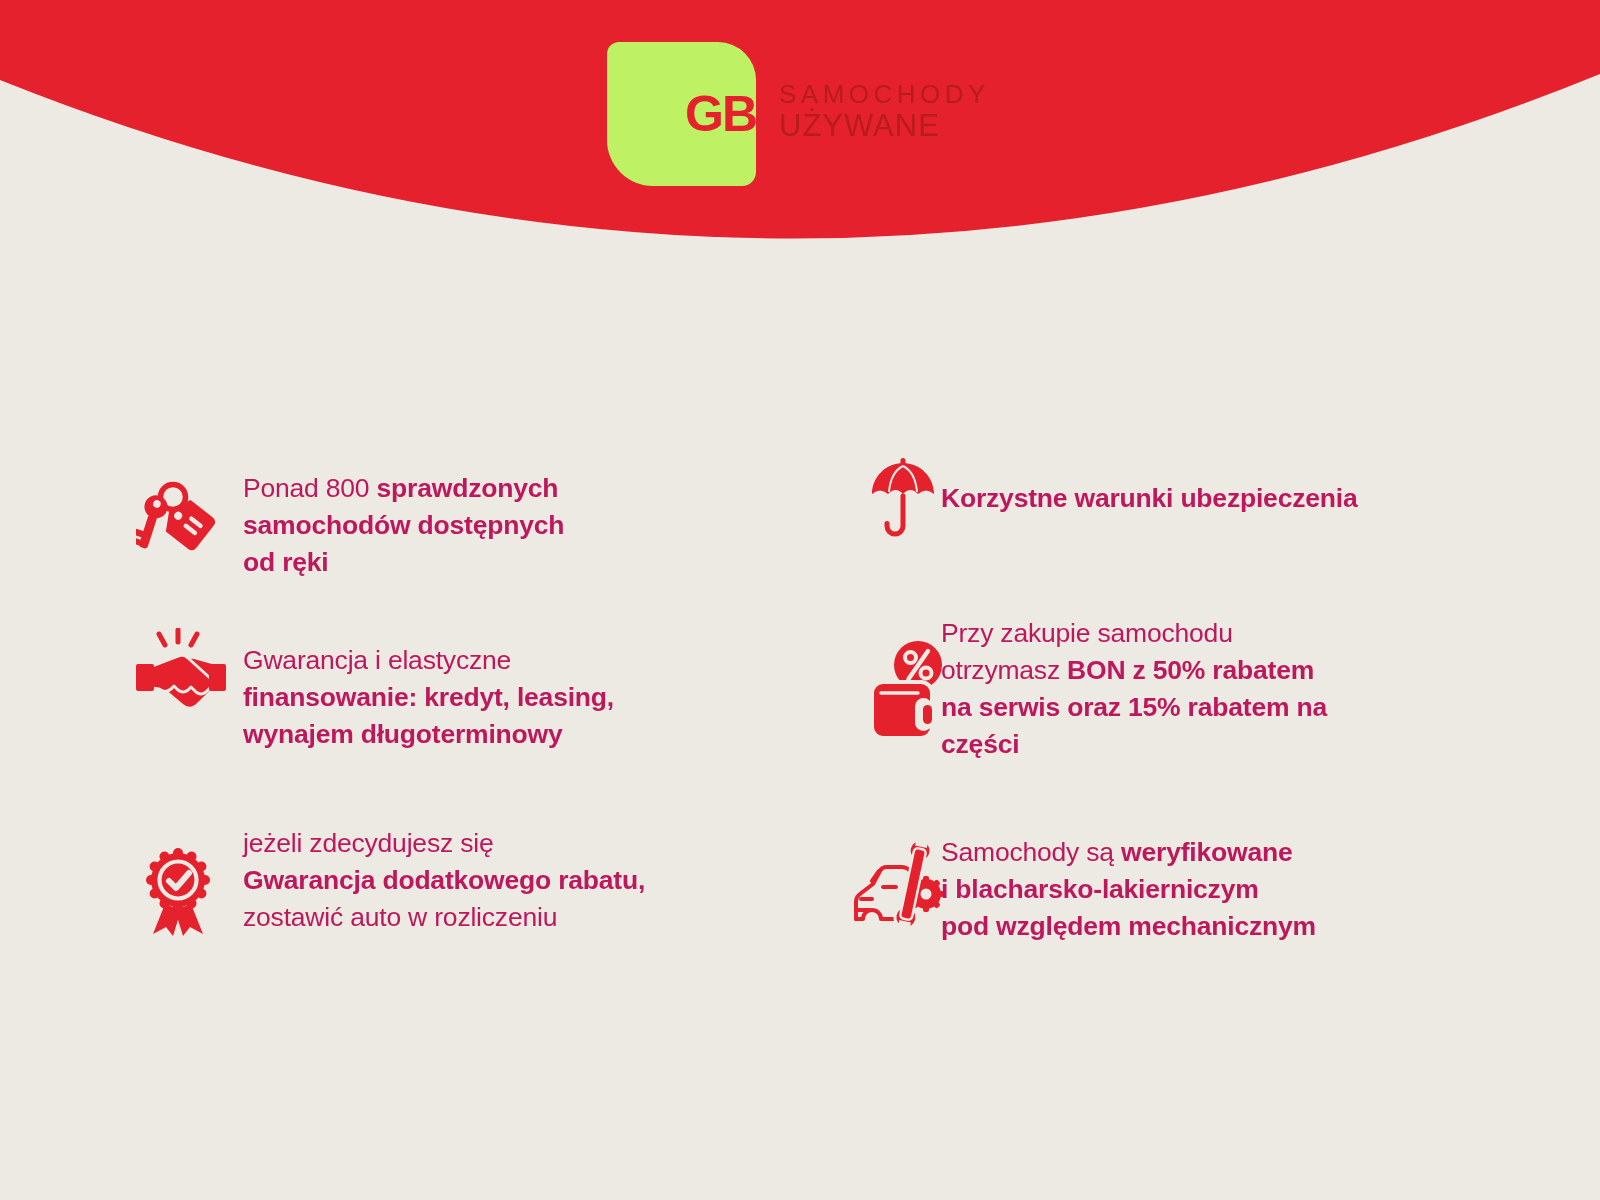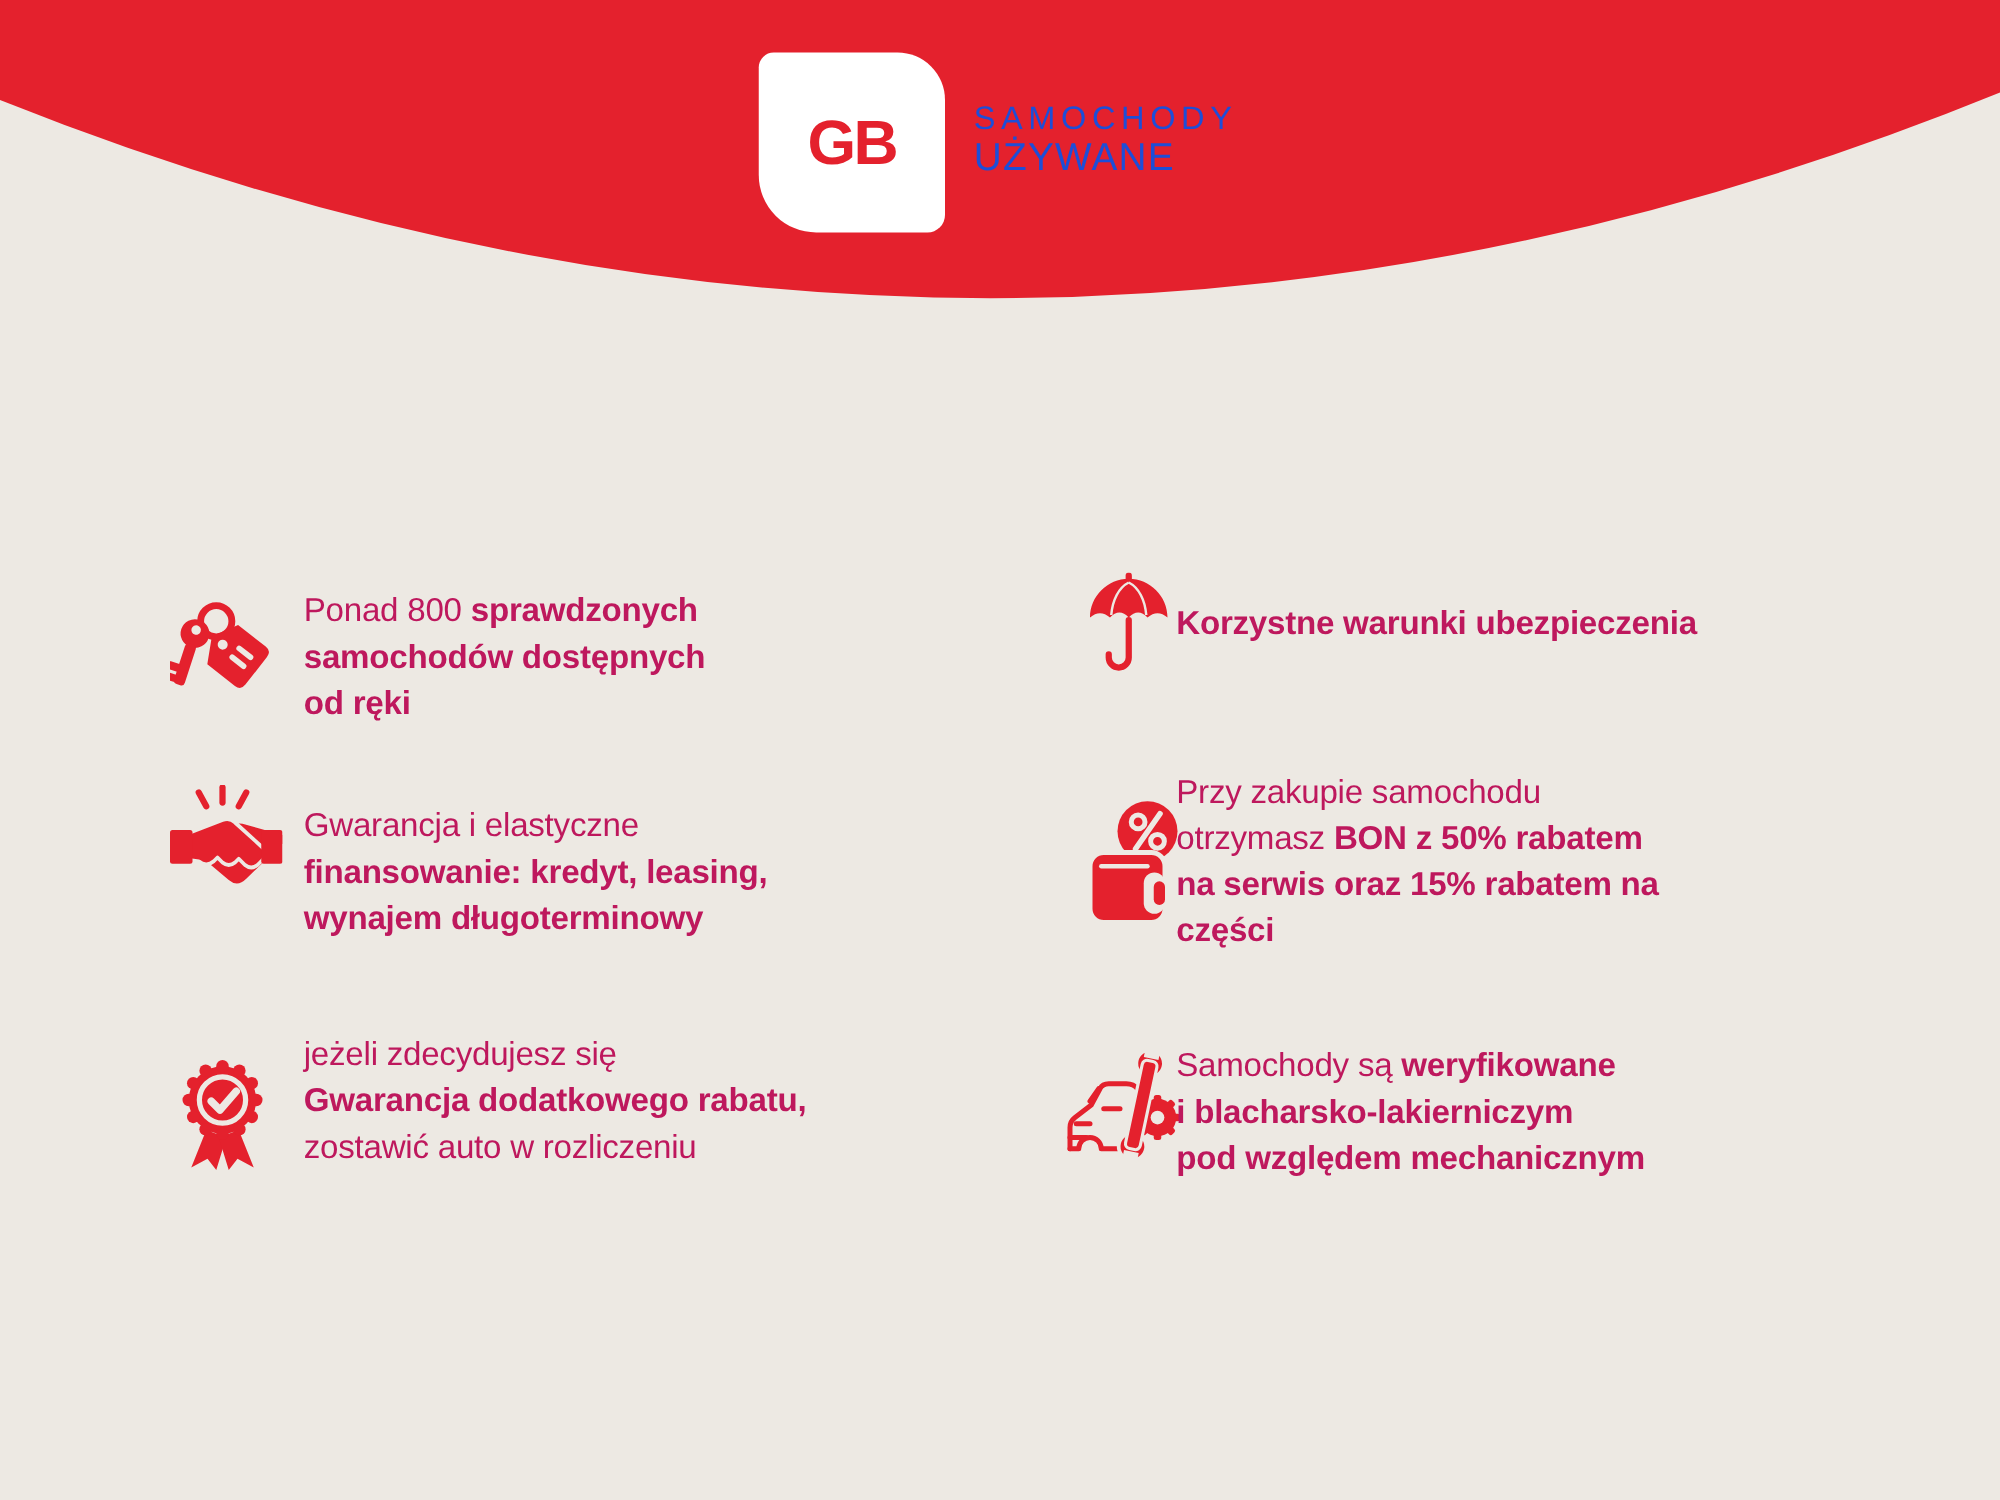--- a/index.html
+++ b/index.html
@@ -1,22 +1,22 @@
 <!DOCTYPE html>
 <html><head>
 <meta charset="utf-8">
 <style>
   html,body{margin:0;padding:0;}
   body{width:1600px;height:1200px;font-family:"Liberation Sans",sans-serif;}
   .page{position:relative;width:1600px;height:1200px;background:#ede9e3;overflow:hidden;}
   .header-curve{position:absolute;left:0;top:0;width:1600px;height:260px;display:block;}
-  .logo-tile{position:absolute;left:607px;top:42px;width:149px;height:144px;background:#ffffff;
-    border-radius:12px 38px 14px 46px;display:flex;align-items:center;justify-content:center;}
+  .logo-tile{position:absolute;left:607px;top:42px;width:149px;height:144px;background:#bef264;
+    border-radius:12px 38px 14px 46px;display:flex;align-items:center;justify-content:flex-end;}
   .gb-monogram{font-weight:700;font-size:50px;letter-spacing:-2px;color:#e4212d;}
-  .brand-text{position:absolute;left:779px;top:79px;color:#1d4ed8;}
+  .brand-text{position:absolute;left:779px;top:79px;color:#b91c1c;}
   .brand-line1{font-size:26px;letter-spacing:4.5px;font-weight:400;line-height:30px;}
   .brand-line2{font-size:31px;font-weight:400;letter-spacing:1px;line-height:34px;}
   .feature-icon{position:absolute;}
   .feature-text{position:absolute;font-size:26.5px;line-height:37px;color:#be185d;letter-spacing:-0.2px;}
   .feature-text .b{font-weight:700;}
   .tline{white-space:nowrap;}
 </style>
 </head>
 <body>
 

